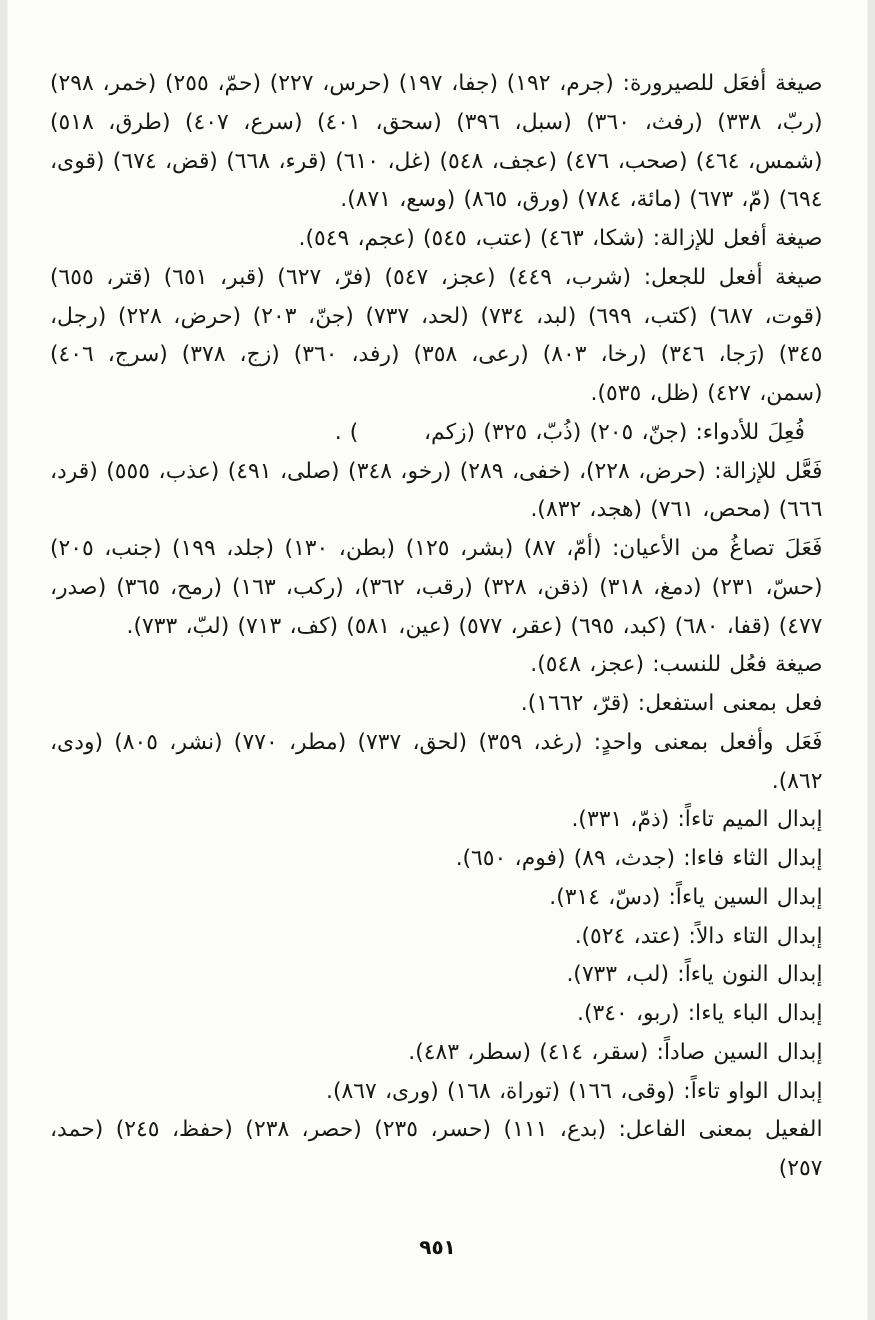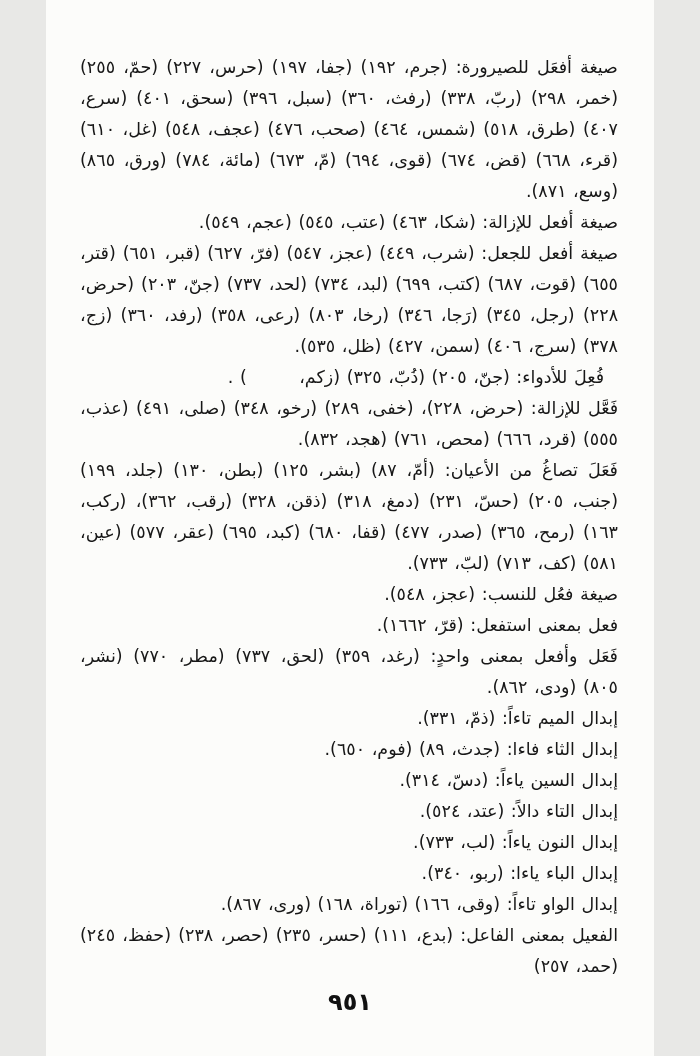--- a/index.html
+++ b/index.html
@@ -2,28 +2,27 @@
 <html lang="ar"><head>
 <meta charset="utf-8">
 <style>
   html, body {
     margin: 0;
     padding: 0;
     background: #e8e8e6;
   }
   .page {
     position: relative;
-    width: 580px;
+    width: 688px;
     height: 1056px;
     margin: 0 auto;
     background: #fcfcfa;
     overflow: hidden;
     font-family: "DejaVu Sans", sans-serif;
     color: #151515;
-    padding-left: 28px;
   }
   .text-block {
     position: absolute;
     top: 52px;
     right: 36px;
     left: 34px;
     direction: rtl;
   }
   p.entry {
     margin: 0;
@@ -38,21 +37,21 @@
   p.entry.indent-sm {
     padding-right: 14px;
   }
   .page-number {
     position: absolute;
     left: 0;
     right: 0;
     top: 988px;
     text-align: center;
     direction: rtl;
-    font-size: 24px;
+    font-size: 16px;
     font-weight: bold;
     letter-spacing: 2px;
     color: #111;
   }
 </style>
 </head>
 <body>
 
 <div class="page">
   <div class="text-block">
@@ -64,18 +63,19 @@
     <p class="entry">فَعَلَ تصاغُ من الأعيان: (أمّ، ٨٧) (بشر، ١٢٥) (بطن، ١٣٠) (جلد، ١٩٩) (جنب، ٢٠٥) (حسّ، ٢٣١) (دمغ، ٣١٨) (ذقن، ٣٢٨) (رقب، ٣٦٢)، (ركب، ١٦٣) (رمح، ٣٦٥) (صدر، ٤٧٧) (قفا، ٦٨٠) (كبد، ٦٩٥) (عقر، ٥٧٧) (عين، ٥٨١) (كف، ٧١٣) (لبّ، ٧٣٣).</p>
     <p class="entry">صيغة فعُل للنسب: (عجز، ٥٤٨).</p>
     <p class="entry">فعل بمعنى استفعل: (قرّ، ١٦٦٢).</p>
     <p class="entry">فَعَل وأفعل بمعنى واحدٍ: (رغد، ٣٥٩) (لحق، ٧٣٧) (مطر، ٧٧٠) (نشر، ٨٠٥) (ودى، ٨٦٢).</p>
     <p class="entry">إبدال الميم تاءاً: (ذمّ، ٣٣١).</p>
     <p class="entry">إبدال الثاء فاءا: (جدث، ٨٩) (فوم، ٦٥٠).</p>
     <p class="entry">إبدال السين ياءاً: (دسّ، ٣١٤).</p>
     <p class="entry">إبدال التاء دالاً: (عتد، ٥٢٤).</p>
     <p class="entry">إبدال النون ياءاً: (لب، ٧٣٣).</p>
     <p class="entry">إبدال الباء ياءا: (ربو، ٣٤٠).</p>
+    <p class="entry">إبدال السين صاداً: (سقر، ٤١٤) (سطر، ٤٨٣).</p>
     <p class="entry">إبدال الواو تاءاً: (وقى، ١٦٦) (توراة، ١٦٨) (ورى، ٨٦٧).</p>
     <p class="entry">الفعيل بمعنى الفاعل: (بدع، ١١١) (حسر، ٢٣٥) (حصر، ٢٣٨) (حفظ، ٢٤٥) (حمد، ٢٥٧)</p>
   </div>
 
   <div class="page-number">٩٥١</div>
 </div>
 
 </body></html>

